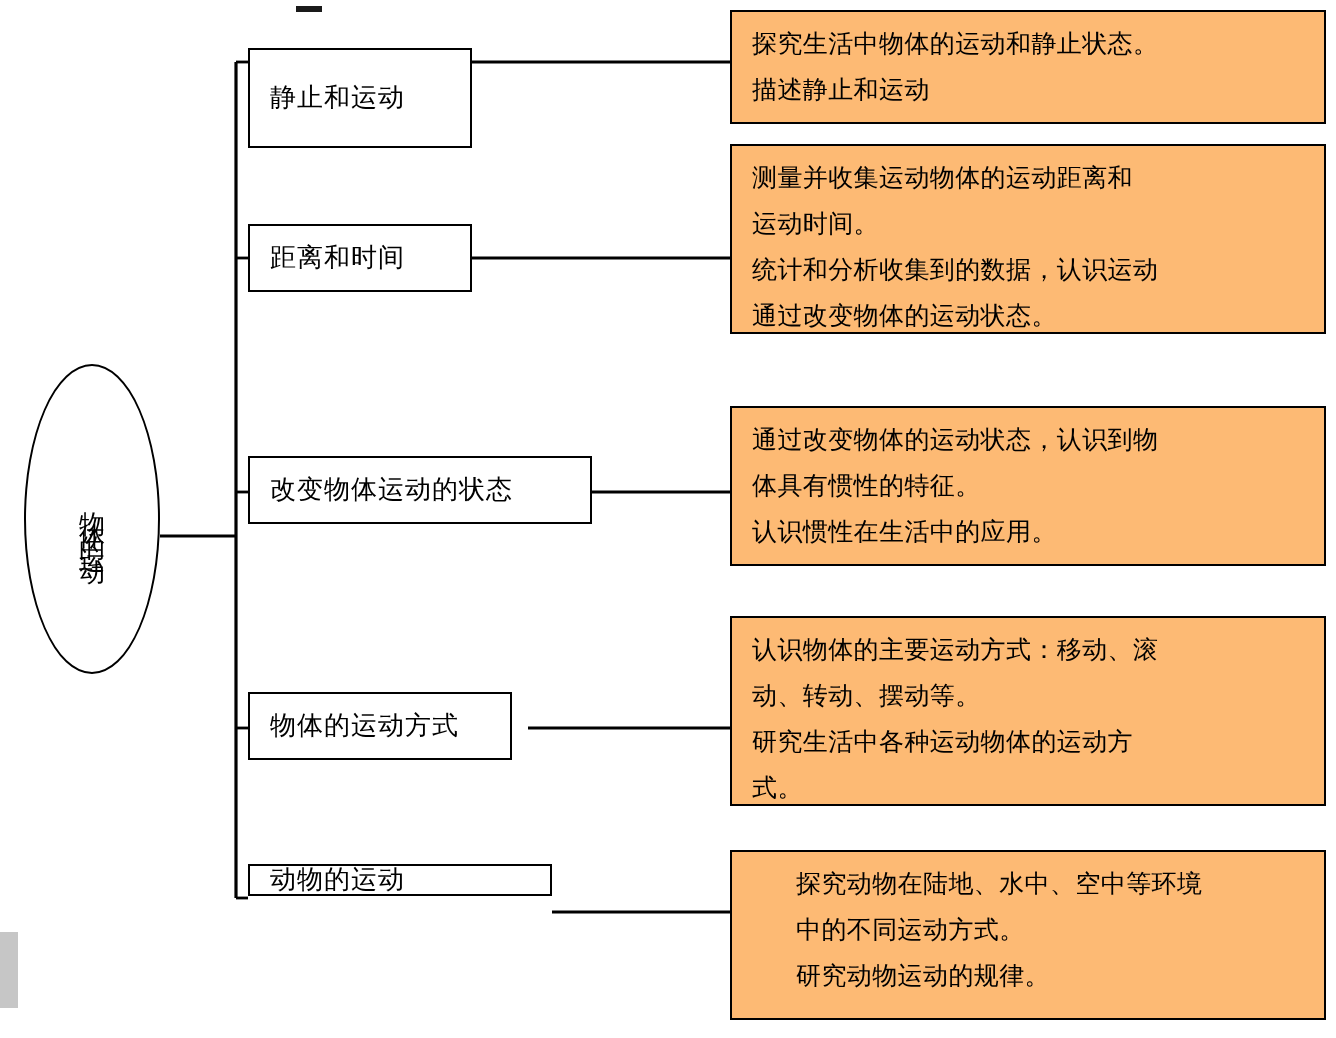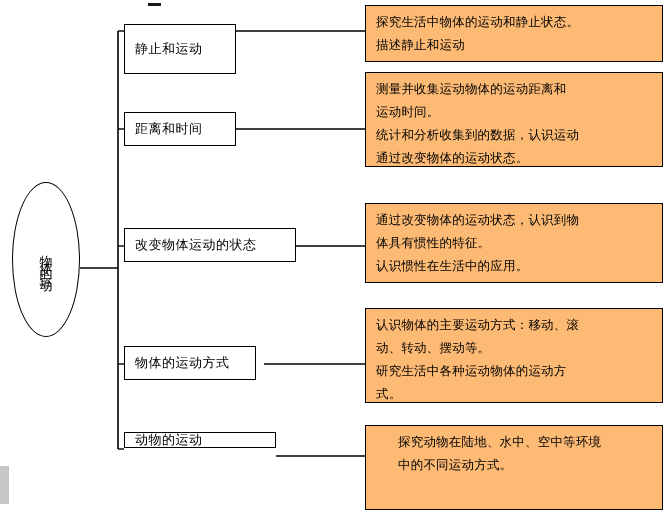--- a/index.html
+++ b/index.html
@@ -162,18 +162,19 @@
   <div class="desc-box" style="left:365px; top:308px; width:298px; height:95px;">
     <div class="desc-line">认识物体的主要运动方式：移动、滚</div>
     <div class="desc-line">动、转动、摆动等。</div>
     <div class="desc-line">研究生活中各种运动物体的运动方</div>
     <div class="desc-line">式。</div>
   </div>
 
   <div class="desc-box" style="left:365px; top:425px; width:298px; height:85px;padding-left:32px;">
     <div class="desc-line">探究动物在陆地、水中、空中等环境</div>
     <div class="desc-line">中的不同运动方式。</div>
+    <div class="desc-line">研究动物运动的规律。</div>
   </div>
 
   <div class="top-smudge"></div>
   <div class="gray-bar"></div>
 
 </div>
 
 </body></html>

